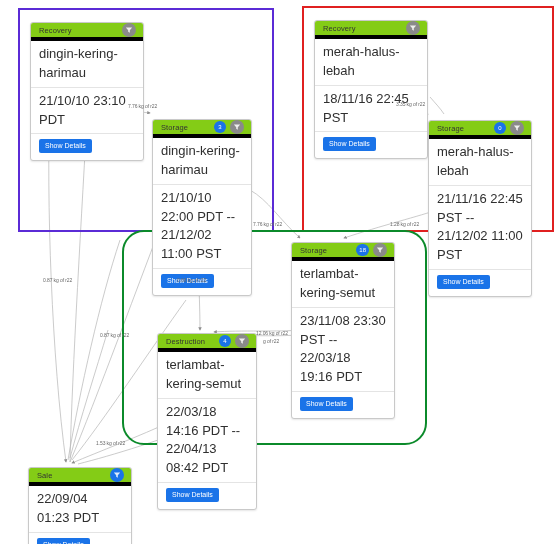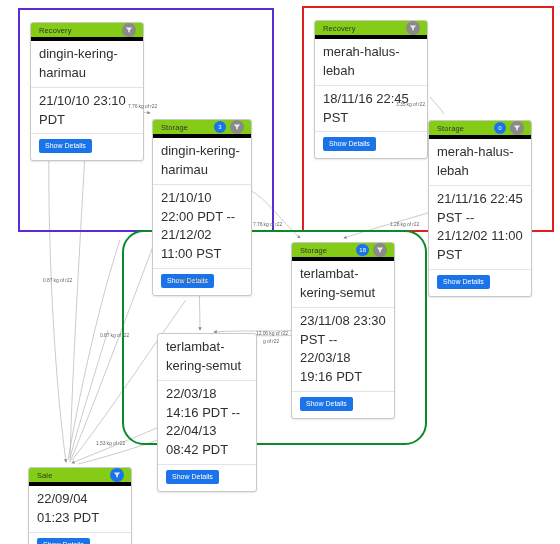--- a/index.html
+++ b/index.html
@@ -222,20 +222,31 @@
           </span>
         </div>
         <div class="node-row">terlambat-kering-semut</div>
         <div class="node-row last">
           <div>23/11/08 23:30 PST --</div>
           <div>22/03/18 19:16 PDT</div>
         </div>
         <div class="node-foot"><button class="btn">Show Details</button></div>
       </div>
       <div class="node" style="left: 157px; top: 333px; width: 100px;">
+        <div class="node-head">
+          <span class="node-title">Destruction</span>
+          <span class="head-right">
+            <span class="badge">4</span>
+            <span class="filter-ico">
+              <svg width="8" height="8" viewBox="0 0 10 10">
+                <path d="M1,1.8 H9 L6,5.2 V8.4 L4,7.2 V5.2 Z" fill="#ffffff" opacity="0.85"></path>
+              </svg>
+            </span>
+          </span>
+        </div>
         <div class="node-row">terlambat-kering-semut</div>
         <div class="node-row last">
           <div>22/03/18 14:16 PDT --</div>
           <div>22/04/13 08:42 PDT</div>
         </div>
         <div class="node-foot"><button class="btn">Show Details</button></div>
       </div>
       <div class="node" style="left: 28px; top: 467px; width: 104px;">
         <div class="node-head">
           <span class="node-title">Sale</span>

